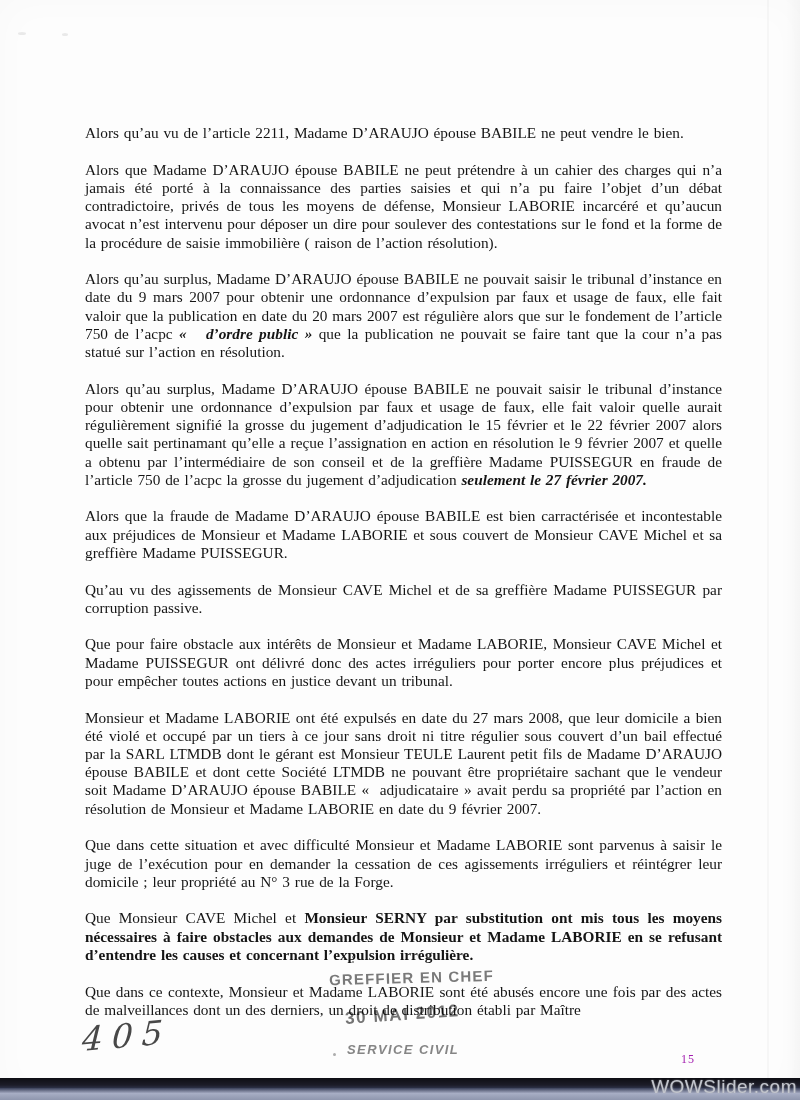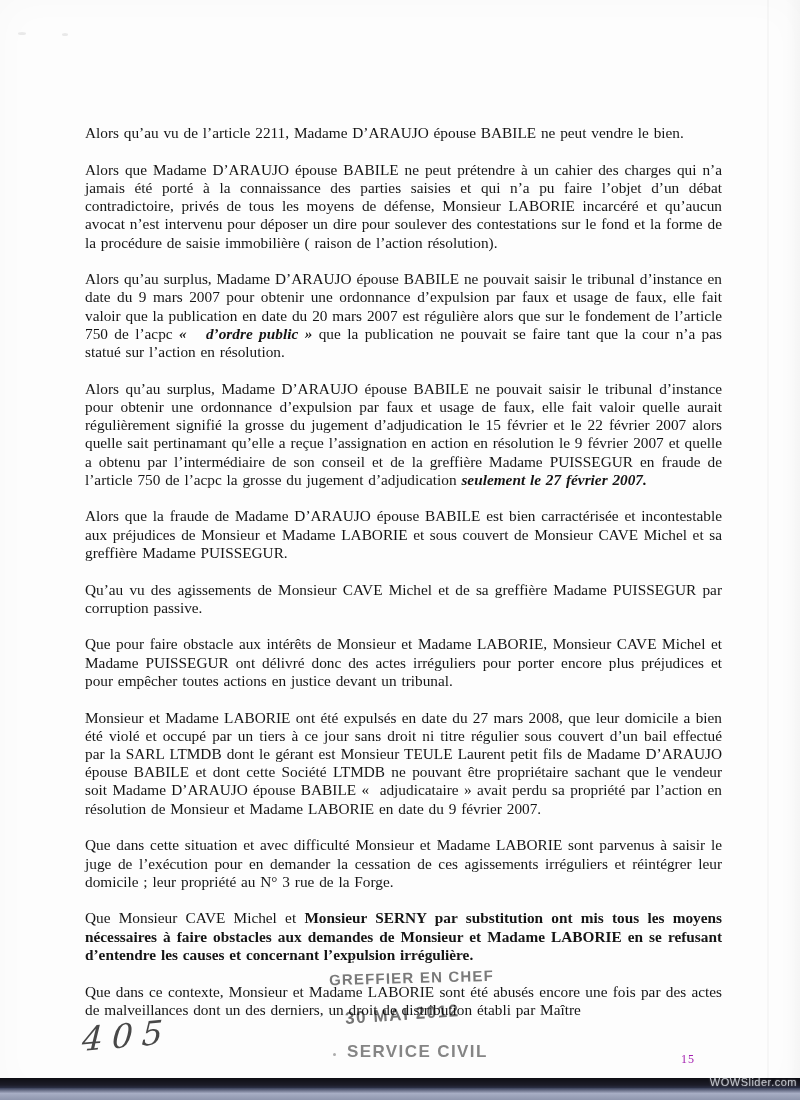--- a/index.html
+++ b/index.html
@@ -43,21 +43,21 @@
     position:absolute;
     font-family:"Liberation Sans", sans-serif;
     font-weight:700;
     color:#5d5d5d;
     opacity:.82;
     mix-blend-mode:multiply;
     white-space:nowrap;
   }
   .stamp-l1{left:329px;top:969px;font-size:15px;letter-spacing:1.2px;transform:rotate(-1.5deg);}
   .stamp-l2{left:345px;top:1005px;font-size:17px;letter-spacing:1.6px;transform:rotate(-4deg);color:#565656;}
-  .stamp-l3{left:347px;top:1042px;font-size:17px;letter-spacing:1.4px;color:#6b6b6b;}
+  .stamp-l3{left:347px;top:1042px;font-size:13px;letter-spacing:1.4px;color:#6b6b6b;font-style:italic;}
   .stamp-colon{position:absolute;left:352px;top:956px;width:2px;height:2px;background:#777;box-shadow:0 5px 0 #777;opacity:.7;}
   .stamp-dot{position:absolute;left:333px;top:1053px;width:3px;height:3px;background:#8a8a8a;border-radius:50%;opacity:.7;}
 
   
   .handwritten{
     position:absolute;left:82px;top:1016px;
     font-family:"DejaVu Serif", serif;
     font-style:italic;
     font-size:33px;
     letter-spacing:9px;
@@ -76,21 +76,21 @@
     position:absolute;left:0;top:1078px;width:800px;height:10px;
     background:linear-gradient(#0e0e14,#1c1c28 70%,#2c3046);
   }
   .bottom-strip{
     position:absolute;left:0;top:1088px;width:800px;height:12px;
     background:linear-gradient(#3a405a,#a7adc4 45%,#8f96ae);
   }
   .watermark{
     position:absolute;right:3px;top:1076px;
     font-family:"Liberation Sans", sans-serif;
-    font-size:11px;letter-spacing:.5px;
+    font-size:19px;letter-spacing:.5px;
     color:#c2c5cd;
     text-shadow:0 0 2px rgba(255,255,255,.45), 0 0 1px rgba(0,0,0,.25);
     z-index:5;
   }
 </style>
 </head>
 <body>
 
 <div class="page">
 

